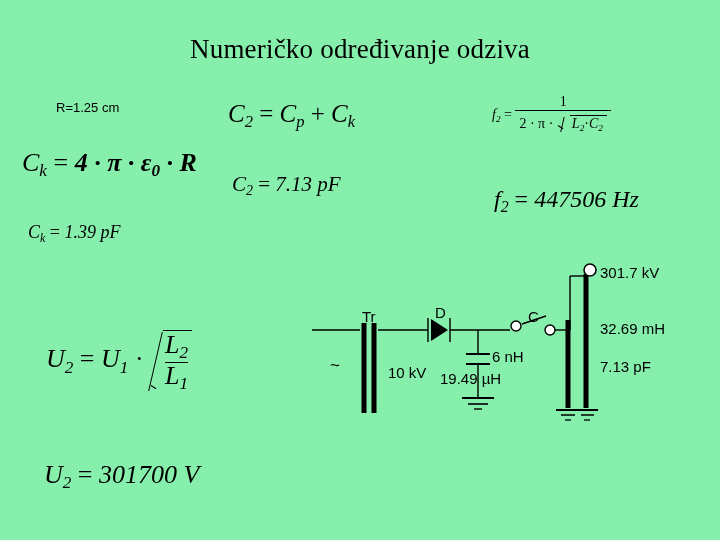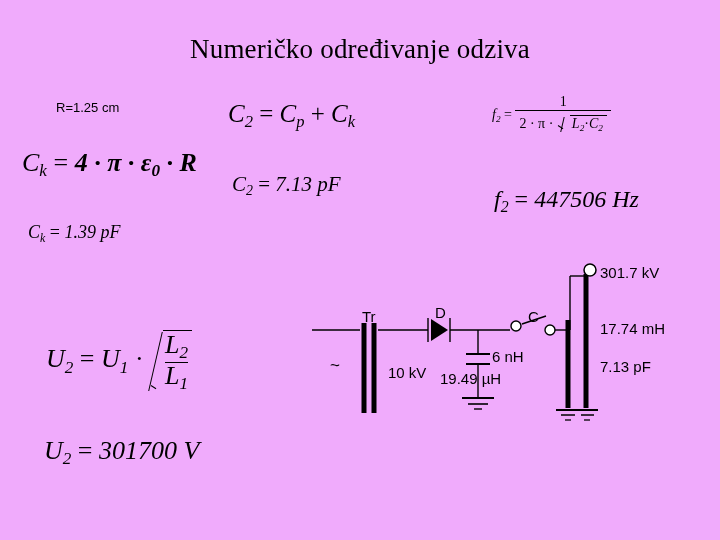--- a/index.html
+++ b/index.html
@@ -4,21 +4,21 @@
 <style>
   html, body {
     margin: 0;
     padding: 0;
     background: #ffffff;
   }
   #page {
     position: relative;
     width: 720px;
     height: 540px;
-    background: #f0abfc;
+    background: #86efac;
     overflow: hidden;
     font-family: "Liberation Serif", serif;
     color: #000000;
   }
   .title {
     position: absolute;
     left: 0;
     top: 34px;
     width: 720px;
     text-align: center;
@@ -162,21 +162,21 @@
   </div>
 
   <div class="eq" style="left:46px; top:330px; font-size:26px;">
     <span>U</span><span class="sub">2</span>
     <span class="up">=</span>
     <span>U</span><span class="sub">1</span>
     <span class="up">·</span>
     <span class="rad"><span class="radbody"><span class="radstack"><span class="num"><span>L</span><span class="sub">2</span></span><span class="den"><span>L</span><span class="sub">1</span></span></span></span></span>
   </div>
 
-  <div class="eq" style="left:44px; top:436px; font-size:26px;">
+  <div class="eq" style="left:44px; top:460px; font-size:26px;">
     <span>U</span><span class="sub">2</span>
     <span class="up">=</span>
     <span>301700 V</span>
   </div>
 
   <div id="circuit">
     <svg width="320" height="190" viewBox="0 0 320 190">
       <g stroke="#000" stroke-width="1.4" fill="none">
 
         <line x1="12" y1="72" x2="60" y2="72"></line>
@@ -225,17 +225,17 @@
     </svg>
 
     <div class="clab" style="left:30px; top:98px; font-size:17px;">~</div>
     <div class="clab" style="left:62px; top:50px;">Tr</div>
     <div class="clab" style="left:88px; top:106px;">10 kV</div>
     <div class="clab" style="left:135px; top:46px;">D</div>
     <div class="clab" style="left:192px; top:90px;">6 nH</div>
     <div class="clab" style="left:140px; top:112px;">19.49 µH</div>
     <div class="clab" style="left:228px; top:50px;">C</div>
     <div class="clab" style="left:300px; top:6px;">301.7 kV</div>
-    <div class="clab" style="left:300px; top:62px;">17.74 mH</div>
+    <div class="clab" style="left:300px; top:62px;">32.69 mH</div>
     <div class="clab" style="left:300px; top:100px;">7.13 pF</div>
   </div>
 
 </div>
 
 </body></html>

